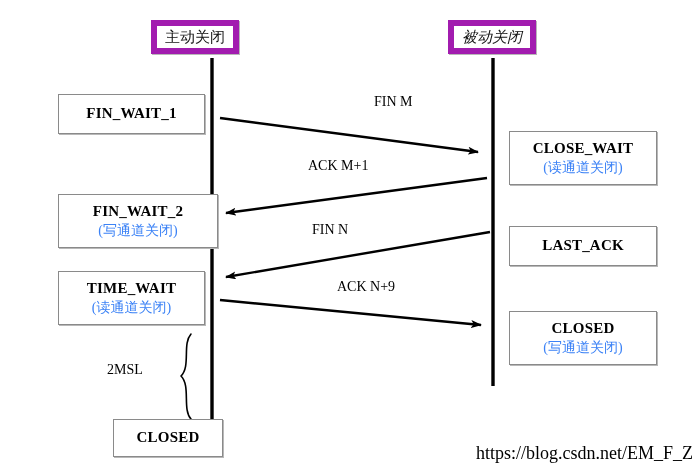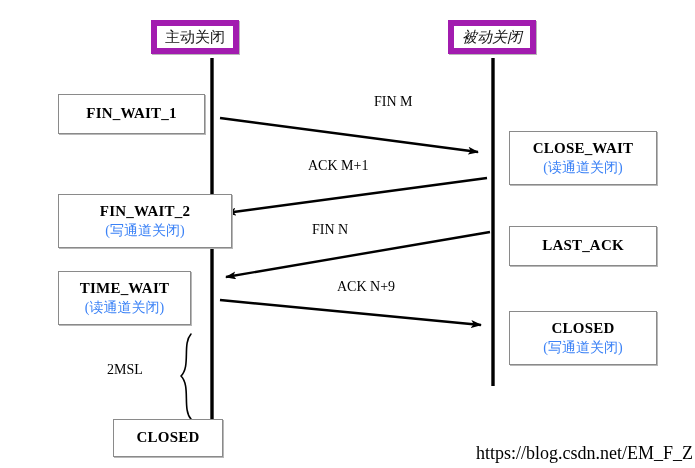--- a/index.html
+++ b/index.html
@@ -112,26 +112,26 @@
   </div>
 
   <div class="endpoint" style="left:448px; top:20px; width:88px; height:34px;font-style:italic;">
     <span class="title">被动关闭</span>
   </div>
 
   <div class="node" style="left:58px; top:94px; width:147px; height:40px;">
     <span class="title">FIN_WAIT_1</span>
   </div>
 
-  <div class="node" style="left:58px; top:194px; width:174px; height:54px;">
+  <div class="node" style="left:58px; top:194px; width:160px; height:54px;">
     <span class="title">FIN_WAIT_2</span>
     <span class="sub">(写通道关闭)</span>
   </div>
 
-  <div class="node" style="left:58px; top:271px; width:133px; height:54px;align-items:center;">
+  <div class="node" style="left:58px; top:271px; width:147px; height:54px;align-items:center;">
     <span class="title">TIME_WAIT</span>
     <span class="sub">(读通道关闭)</span>
   </div>
 
   <div class="node" style="left:113px; top:419px; width:110px; height:38px;">
     <span class="title">CLOSED</span>
   </div>
 
   <div class="node" style="left:509px; top:131px; width:148px; height:54px;">
     <span class="title">CLOSE_WAIT</span>

